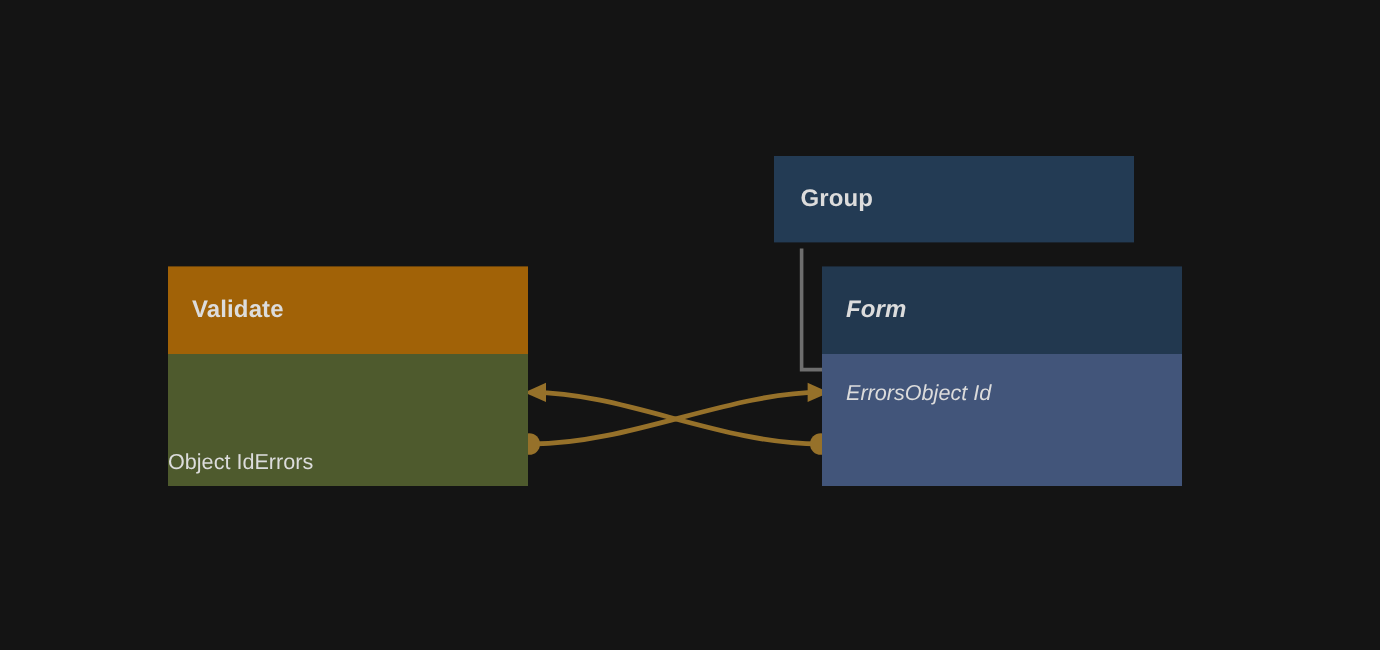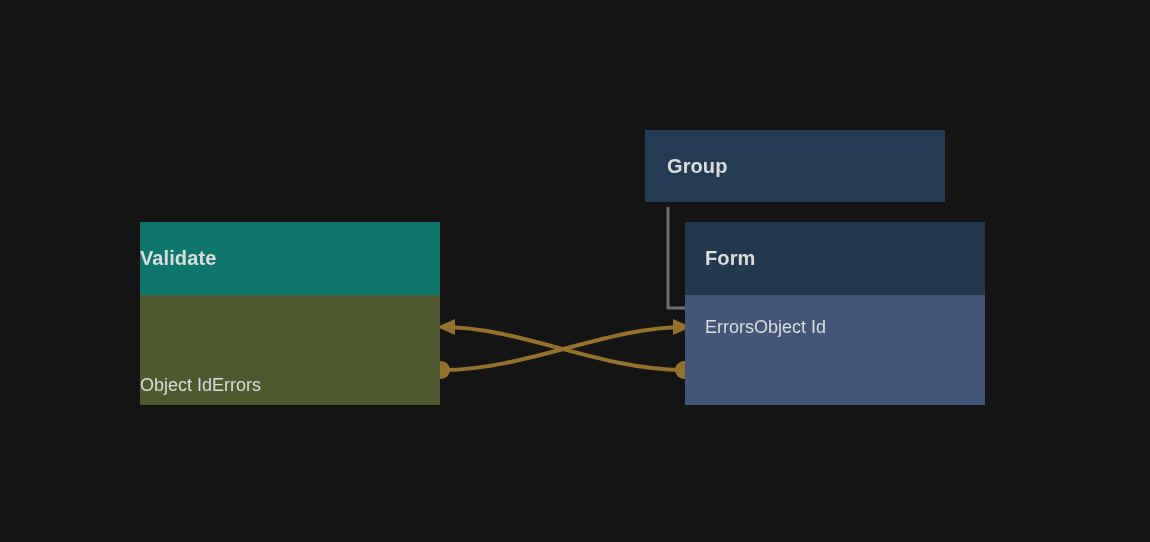--- a/index.html
+++ b/index.html
@@ -55,21 +55,22 @@
   }
   
   #node-validate {
     left: 140px;
     top: 222px;
     width: 300px;
     height: 183px;
   }
   #node-validate .node-header {
     height: 73px;
-    background: #0f766e;
+    background: #a16207;
+    padding-left: 20px;
   }
   #node-validate .node-body {
     height: 110px;
     background: #4e5a2d;
     padding-top: 12px;
     padding-right: 20px;
     align-items: flex-end;
   }
   #node-validate .port-row {
     justify-content: flex-end;
@@ -85,20 +86,21 @@
     height: 72px;
     background: #233b54;
     padding-left: 22px;
   }
   
   #node-form {
     left: 685px;
     top: 222px;
     width: 300px;
     height: 183px;
+    font-style: italic;
   }
   #node-form .node-header {
     height: 73px;
     background: #22384f;
     padding-left: 20px;
   }
   #node-form .node-body {
     height: 110px;
     background: #42557a;
     padding-top: 12px;

